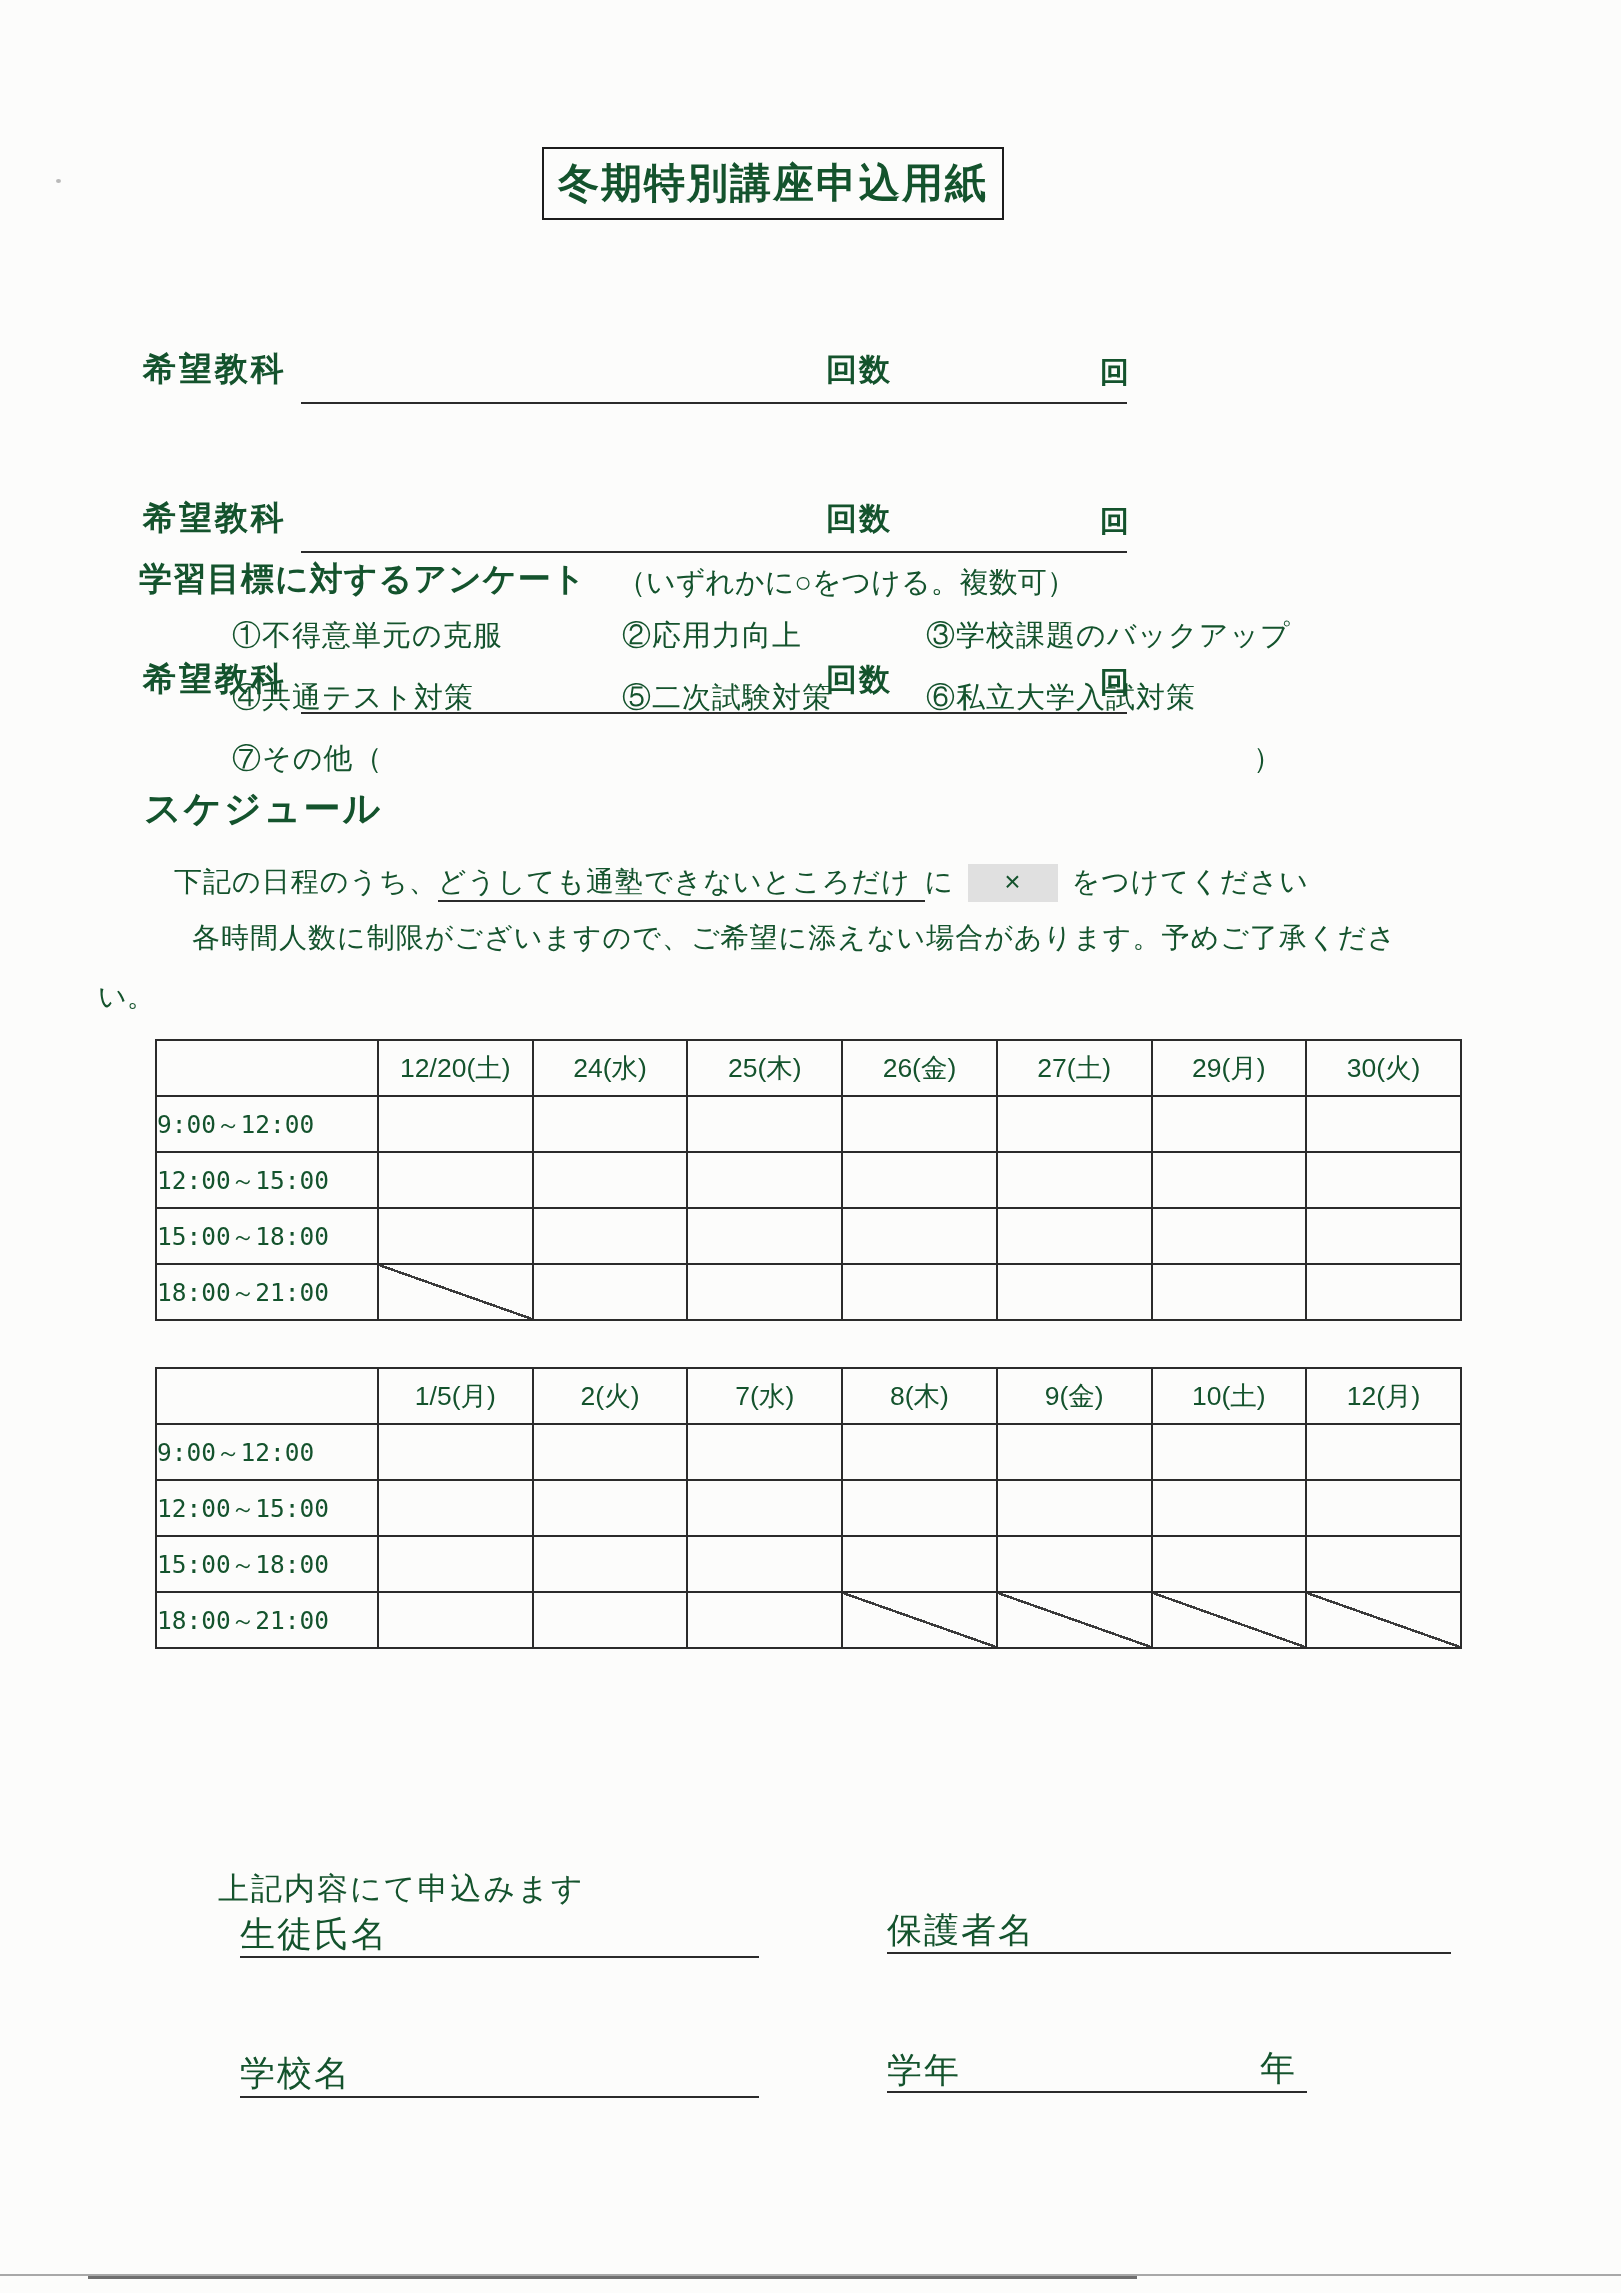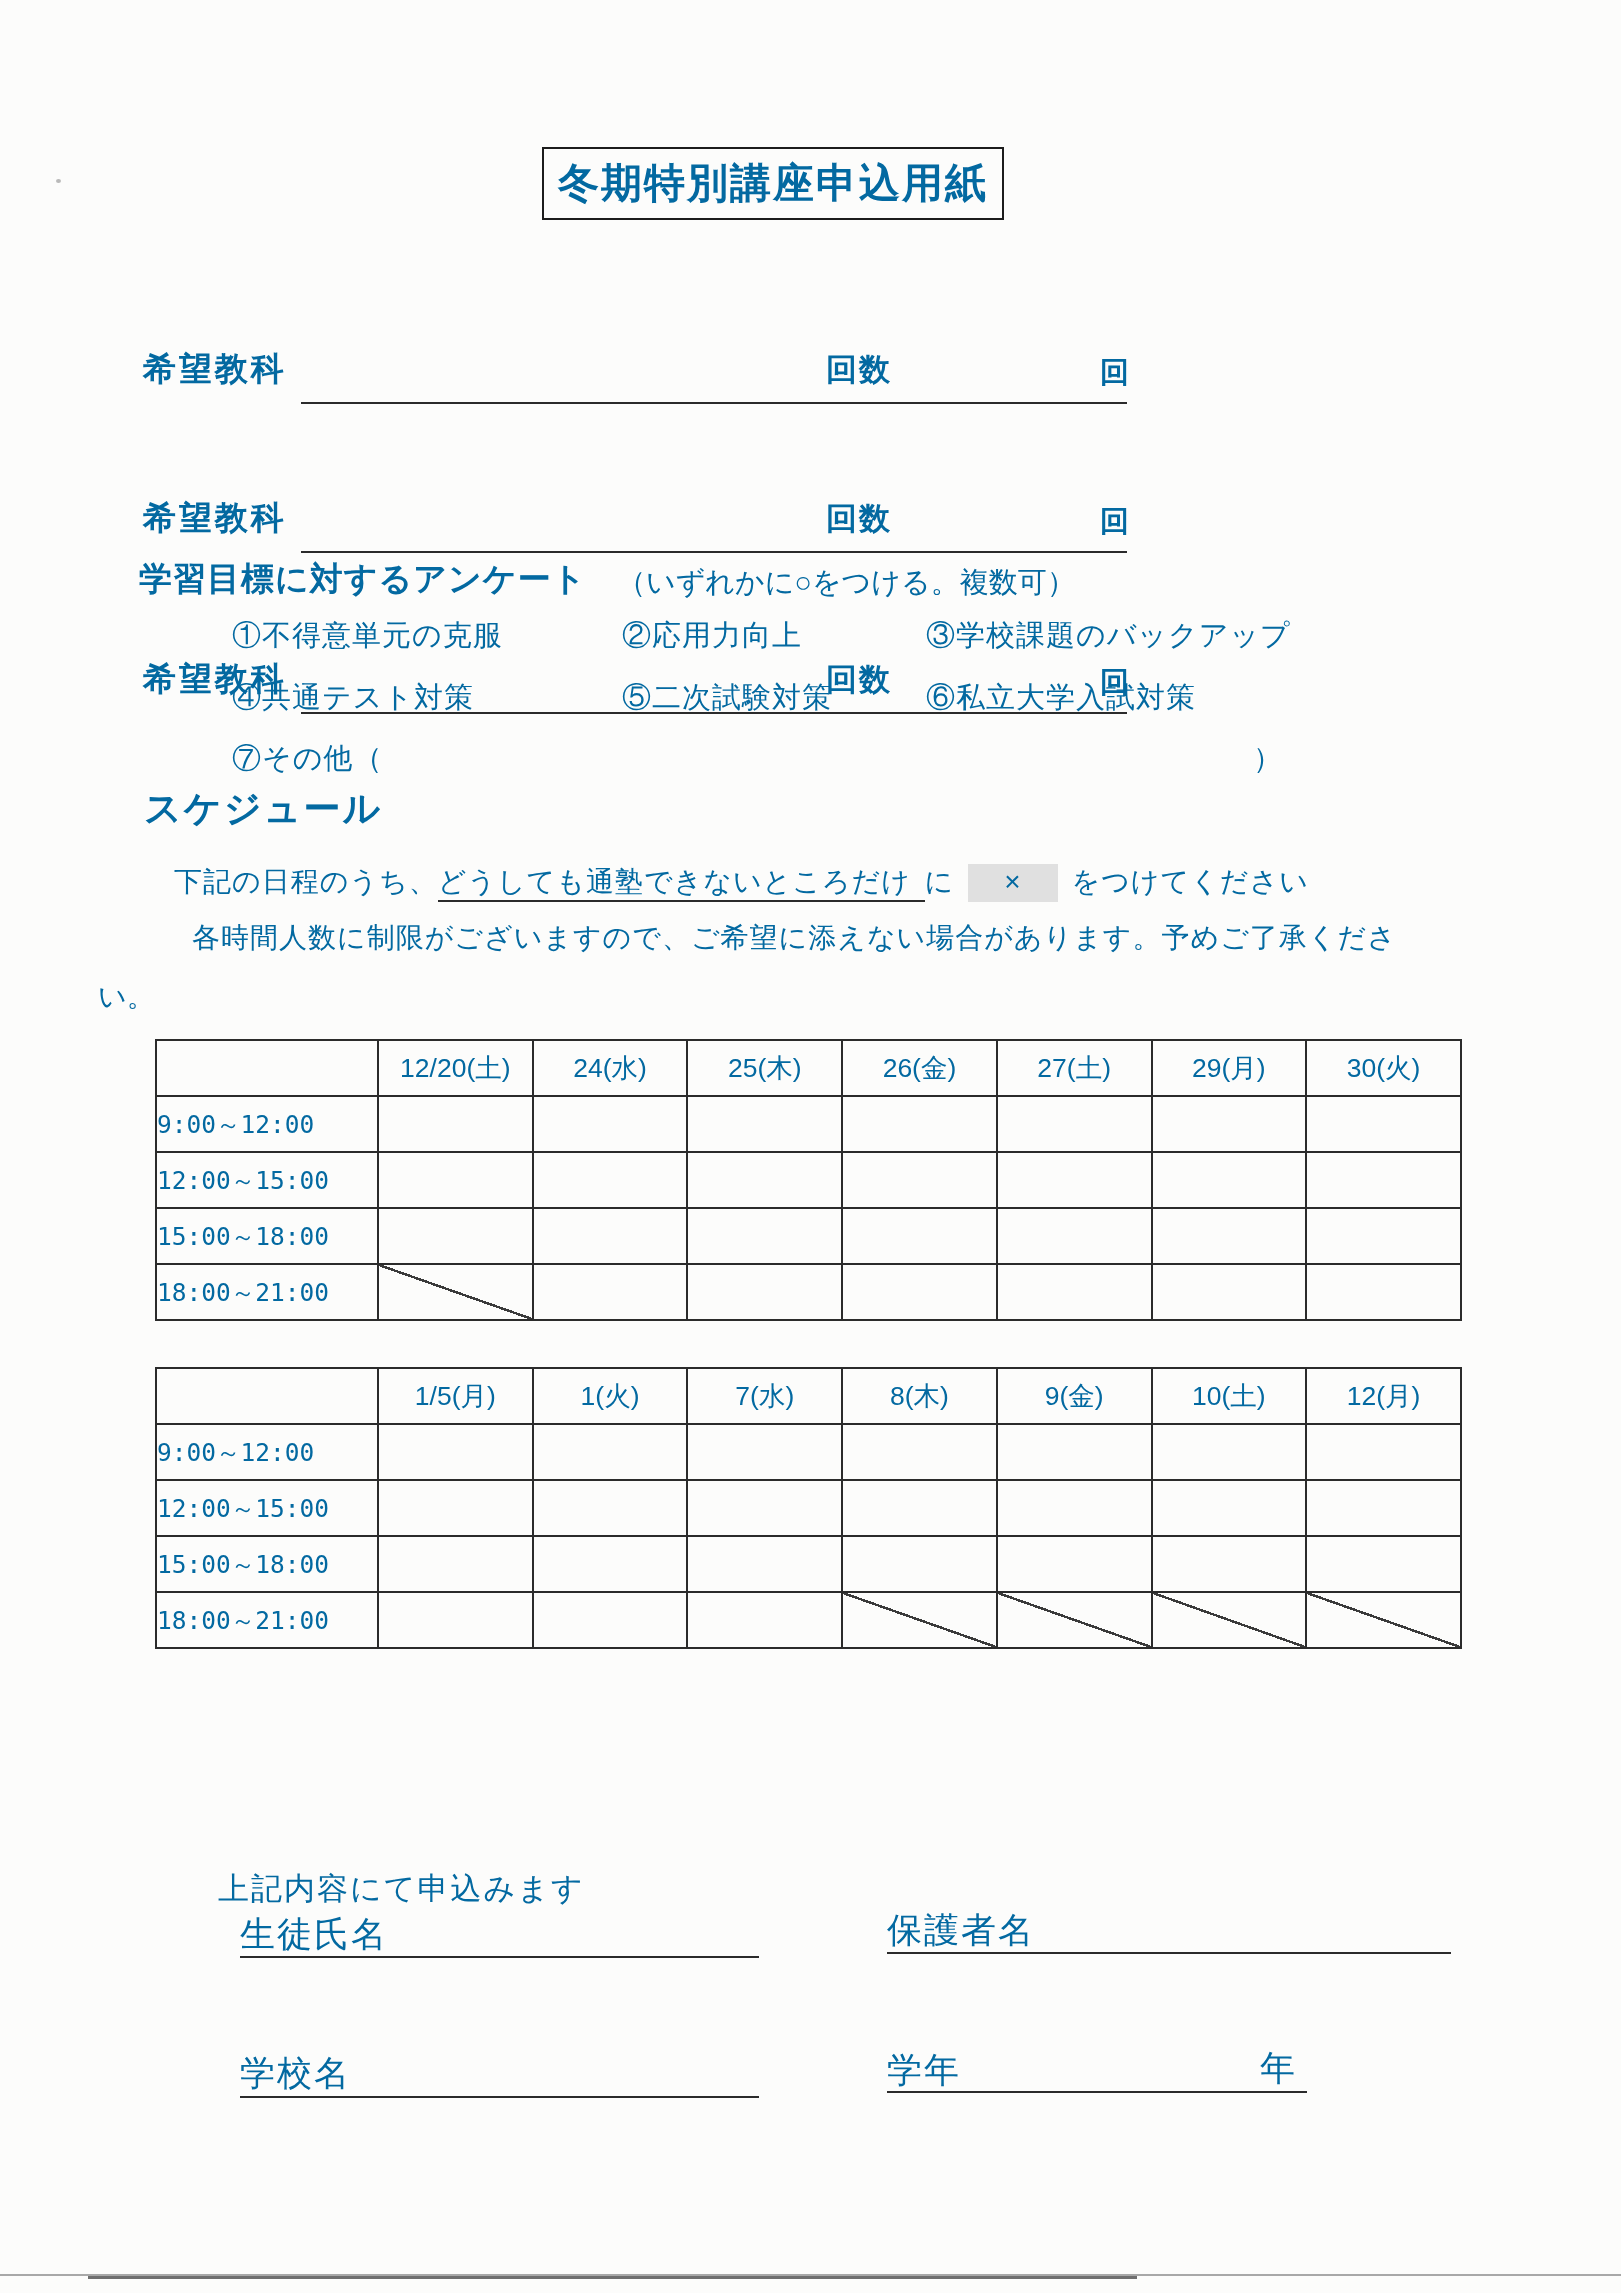--- a/index.html
+++ b/index.html
@@ -2,21 +2,21 @@
 <html><head>
 <meta charset="utf-8">
 <style>
   html,body{margin:0;padding:0;background:#e8e8e8;}
   .page{
     position:relative;
     width:1621px;height:2294px;
     margin:0 auto;
     background:#fcfcfb;
     font-family:"Liberation Sans",sans-serif;
-    color:#0369a1;
+    color:#14532d;
     overflow:hidden;
   }
 
   
   .title-box{
     position:absolute;left:542px;top:147px;width:458px;height:69px;
     border:2.9px solid #1c1c1c;
     display:flex;align-items:center;justify-content:center;
     font-size:41px;font-weight:bold;letter-spacing:2px;
   }
@@ -203,21 +203,21 @@
         <col>
         <col>
         <col>
         <col>
         <col>
       </colgroup>
       <thead>
         <tr>
           <th></th>
           <th>1/5(月)</th>
-          <th>1(火)</th>
+          <th>2(火)</th>
           <th>7(水)</th>
           <th>8(木)</th>
           <th>9(金)</th>
           <th>10(土)</th>
           <th>12(月)</th>
         </tr>
       </thead>
       <tbody>
         <tr>
           <th class="time-label">9:00～12:00</th>

